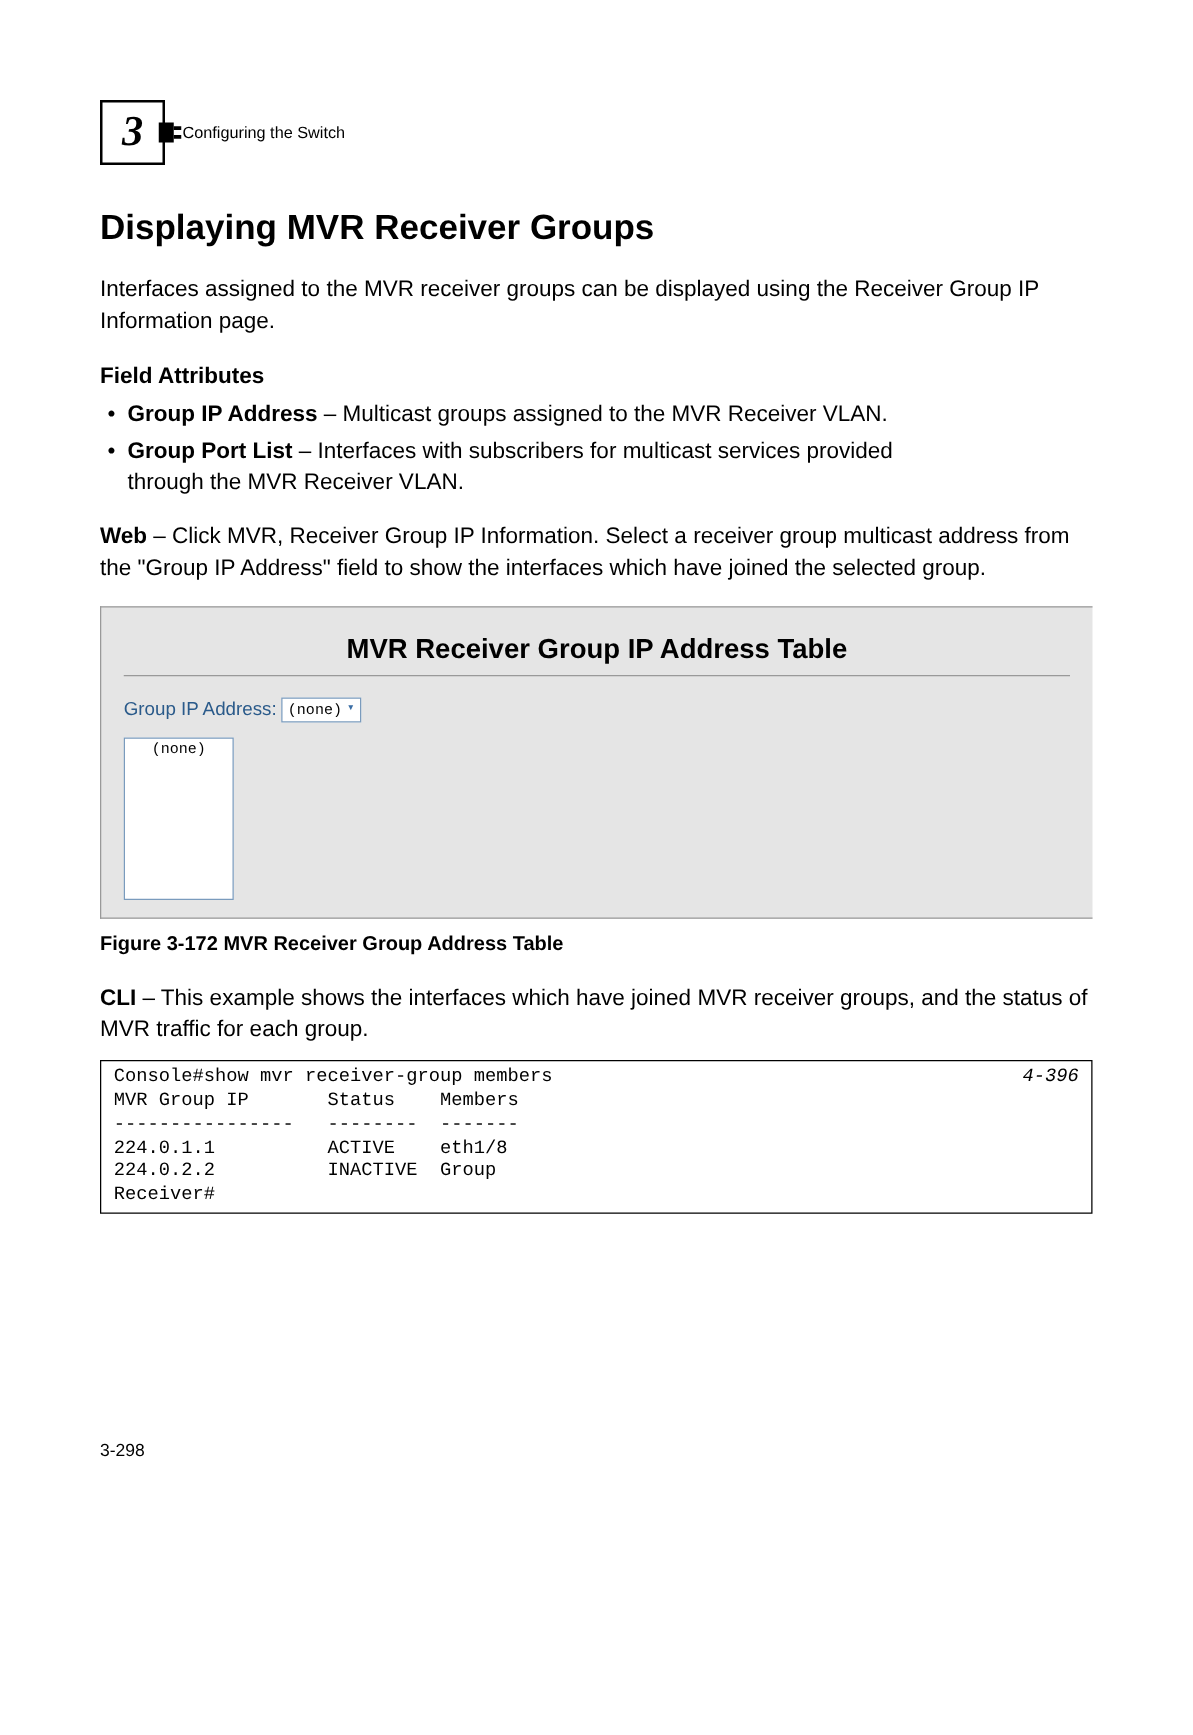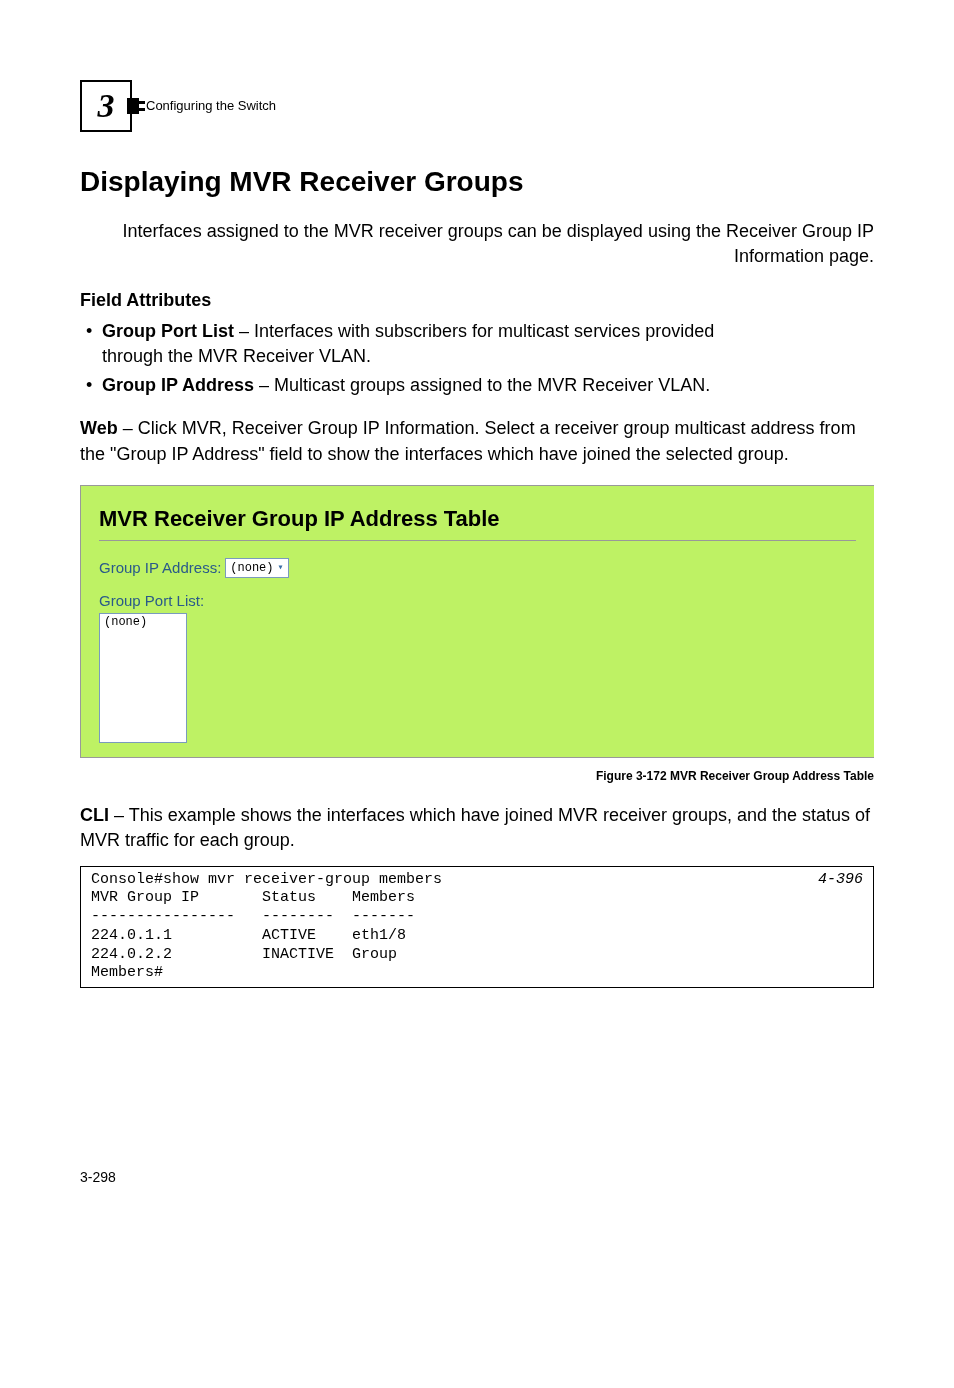--- a/index.html
+++ b/index.html
@@ -53,21 +53,20 @@
   .breadcrumb {
     font-size: 13px;
   }
   h1.section-title {
     font-size: 28px;
     font-weight: bold;
     margin: 16px 0 18px 0;
   }
   .intro {
     margin: 0 0 18px 0;
-    text-align: right;
   }
   .subhead {
     font-weight: bold;
     margin: 10px 0 6px 0;
   }
   ul.bullets {
     list-style: none;
     padding: 0;
     margin: 0 0 18px 0;
   }
@@ -83,21 +82,22 @@
     top: 0;
   }
   .web-para {
     margin: 14px 0 18px 0;
   }
   .figure-frame {
     border: 1px solid #999;
     border-right: none;
     padding: 18px 18px 14px 18px;
     margin: 14px 0 6px 0;
-    background: #bef264;
+    background: #e5e5e5;
+    text-align: center;
   }
   .figure-title {
     font-size: 22px;
     font-weight: bold;
     font-family: Arial, sans-serif;
     margin-bottom: 4px;
     color: #000;
   }
   .figure-hr {
     border: none;
@@ -137,23 +137,23 @@
     width: 78px;
     height: 128px;
     border: 1px solid #7a9bbd;
     background: #fff;
     font-family: "Courier New", monospace;
     font-size: 12px;
     padding: 0 4px;
     color: #000;
   }
   .figure-caption {
-    text-align: right;
-    font-weight: bold;
-    font-size: 12px;
+    text-align: left;
+    font-weight: bold;
+    font-size: 16px;
     margin: 10px 0 18px 0;
   }
   .cli-para {
     margin: 0 0 12px 0;
   }
   .cli-box {
     border: 1px solid #000;
     padding: 4px 10px;
     font-family: "Courier New", monospace;
     font-size: 15px;
@@ -185,54 +185,53 @@
 </div>
 
 <h1 class="section-title">Displaying MVR Receiver Groups</h1>
 
 <p class="intro">Interfaces assigned to the MVR receiver groups can be displayed using the Receiver Group IP Information page.</p>
 
 <div class="subhead">Field Attributes</div>
 
 <ul class="bullets">
   <li>
+    <b>Group IP Address</b><span> – Multicast groups assigned to the MVR Receiver VLAN.</span>
+  </li>
+  <li>
     <b>Group Port List</b><span> – Interfaces with subscribers for multicast services provided</span>
     <div class="">through the MVR Receiver VLAN.</div>
-  </li>
-  <li>
-    <b>Group IP Address</b><span> – Multicast groups assigned to the MVR Receiver VLAN.</span>
   </li>
 </ul>
 
 <p class="web-para">
   <b>Web</b><span> – Click MVR, Receiver Group IP Information. Select a receiver group multicast address from the "Group IP Address" field to show the interfaces which have joined the selected group.</span>
 </p>
 
 <div class="figure-frame">
   <div class="figure-title">MVR Receiver Group IP Address Table</div>
   <hr class="figure-hr">
   <div class="field-label">
     <span>Group IP Address:</span>
     <span class="dropdown">
       <span>(none)</span>
       <span class="arrow">▾</span>
     </span>
   </div>
-  <div class="listbox-label">Group Port List:</div>
   <div class="listbox">
     <span>(none)</span>
   </div>
 </div>
 
 <div class="figure-caption">Figure 3-172  MVR Receiver Group Address Table</div>
 
 <p class="cli-para">
   <b>CLI</b><span> – This example shows the interfaces which have joined MVR receiver groups, and the status of MVR traffic for each group.</span>
 </p>
 
 <div class="cli-box"><span class="cli-ref">4-396</span><span>Console#show mvr receiver-group members</span>
 <span>MVR Group IP       Status    Members</span>
 <span>----------------   --------  -------</span>
 <span>224.0.1.1          ACTIVE    eth1/8</span>
 <span>224.0.2.2          INACTIVE  Group</span>
-<span>Members#</span></div>
+<span>Receiver#</span></div>
 
 <div class="page-number">3-298</div>
 
 </body></html>

